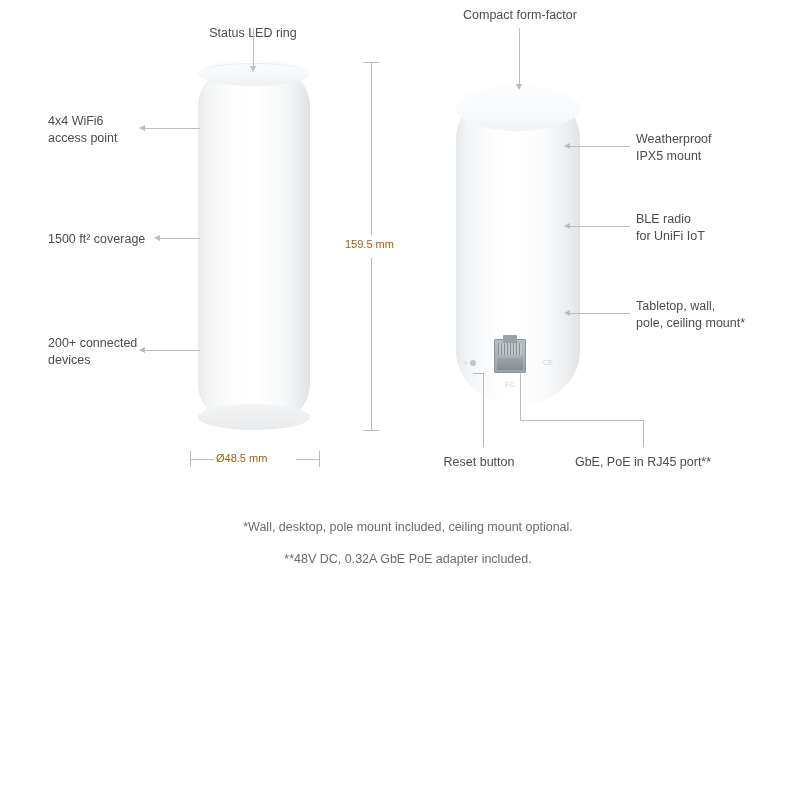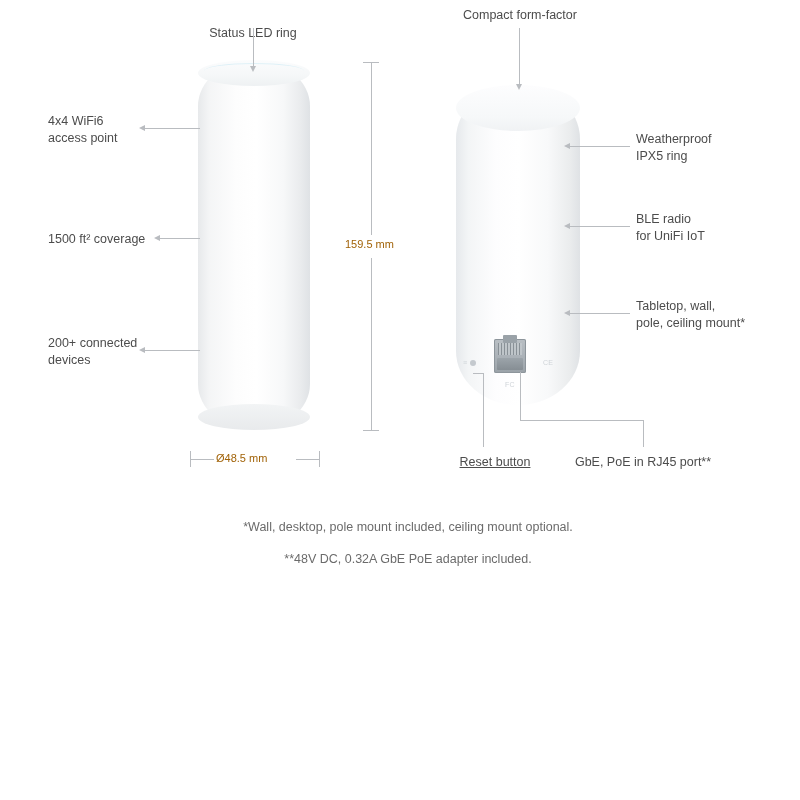--- a/index.html
+++ b/index.html
@@ -257,35 +257,35 @@
   <div class="callout left" style="left:48px; top:231px; width:150px;">1500 ft² coverage</div>
   <div class="leader h" style="left:160px; top:238px; width:40px;"></div>
   <div class="arrowhead arrow-left" style="left:154px; top:234.5px;"></div>
 
   <div class="callout left" style="left:48px; top:335px; width:150px;">200+ connected
 devices</div>
   <div class="leader h" style="left:145px; top:350px; width:55px;"></div>
   <div class="arrowhead arrow-left" style="left:139px; top:346.5px;"></div>
 
   <div class="callout right" style="left:636px; top:131px; width:160px;">Weatherproof
-IPX5 ring</div>
+IPX5 mount</div>
   <div class="leader h" style="left:570px; top:146px; width:60px;"></div>
   <div class="arrowhead arrow-left" style="left:564px; top:142.5px;"></div>
 
   <div class="callout right" style="left:636px; top:211px; width:160px;">BLE radio
 for UniFi IoT</div>
   <div class="leader h" style="left:570px; top:226px; width:60px;"></div>
   <div class="arrowhead arrow-left" style="left:564px; top:222.5px;"></div>
 
   <div class="callout right" style="left:636px; top:298px; width:170px;">Tabletop, wall,
 pole, ceiling mount*</div>
   <div class="leader h" style="left:570px; top:313px; width:60px;"></div>
   <div class="arrowhead arrow-left" style="left:564px; top:309.5px;"></div>
 
-  <div class="callout center" style="left:440px; top:454px; width:110px;text-decoration:underline;">Reset button</div>
+  <div class="callout center" style="left:424px; top:454px; width:110px;">Reset button</div>
   <div class="leader v" style="left:483px; top:373px; height:74px;"></div>
   <div class="leader h" style="left:473px; top:373px; width:11px;"></div>
 
   <div class="callout center" style="left:548px; top:454px; width:190px;">GbE, PoE in RJ45 port**</div>
   <div class="leader v" style="left:643px; top:420px; height:27px;"></div>
   <div class="leader h" style="left:520px; top:420px; width:124px;"></div>
   <div class="leader v" style="left:520px; top:372px; height:48px;"></div>
 
   <div class="leader v" style="left:371px; top:62px; height:173px;"></div>
   <div class="leader v" style="left:371px; top:258px; height:173px;"></div>

